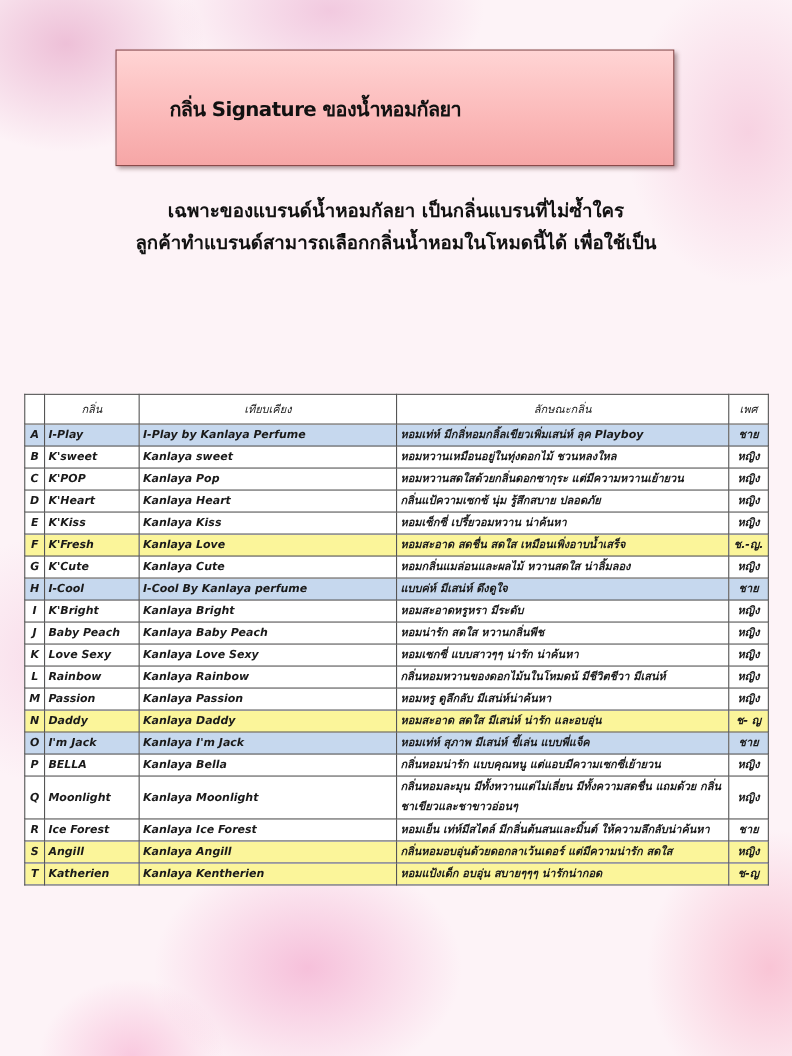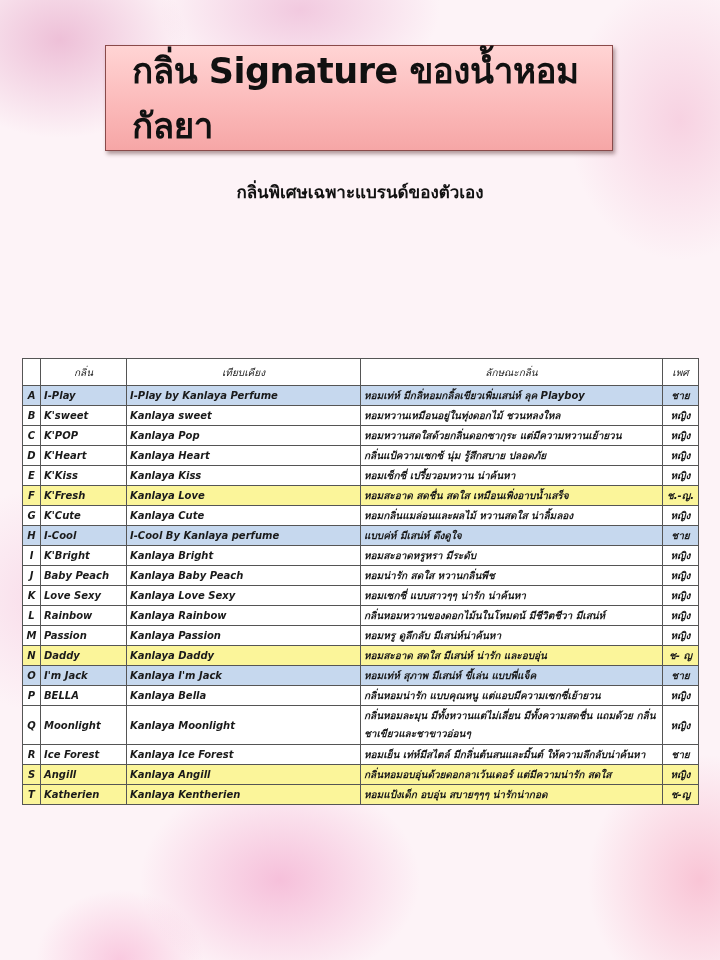--- a/index.html
+++ b/index.html
@@ -18,21 +18,21 @@
       #fdf3f7;
   }
   .title-box {
     position:absolute; left:105px; top:45px; width:506px; height:104px;
     border:1px solid #8a4a4a;
     background:linear-gradient(#ffd4d4 0%, #fbb8b8 60%, #f6a6a6 100%);
     box-shadow:2px 3px 4px rgba(80,40,40,0.45);
     display:flex; align-items:center;
   }
   .title-text {
-    margin-left:26px; font-size:35px; font-weight:bold; color:#111;
+    margin-left:48px; font-size:18px; font-weight:bold; color:#111;
     letter-spacing:-0.5px;
   }
   .intro {
     position:absolute; left:60px; width:600px; top:178px;
     text-align:center; font-size:17px; font-weight:bold; color:#111;
     line-height:28.5px;
   }
   .intro div { white-space:nowrap; }
   table.scents {
     position:absolute; left:22px; top:358px; width:676px;
@@ -54,21 +54,22 @@
   table.scents { border:1.5px solid #444; }
 </style>
 </head>
 <body>
 
 <div class="title-box">
   <span class="title-text">กลิ่น Signature ของน้ำหอมกัลยา</span>
 </div>
 
 <div class="intro">
-  <div>กลิ่นพิเศษเฉพาะแบรนด์ของตัวเอง</div>
+  <div>เฉพาะของแบรนด์น้ำหอมกัลยา เป็นกลิ่นแบรนที่ไม่ซ้ำใคร</div>
+  <div>ลูกค้าทำแบรนด์สามารถเลือกกลิ่นน้ำหอมในโหมดนี้ได้ เพื่อใช้เป็น</div>
 </div>
 
 <table class="scents">
   <colgroup>
     <col style="width:18px">
     <col style="width:86px">
     <col style="width:234px">
     <col style="width:302px">
     <col style="width:36px">
   </colgroup>

